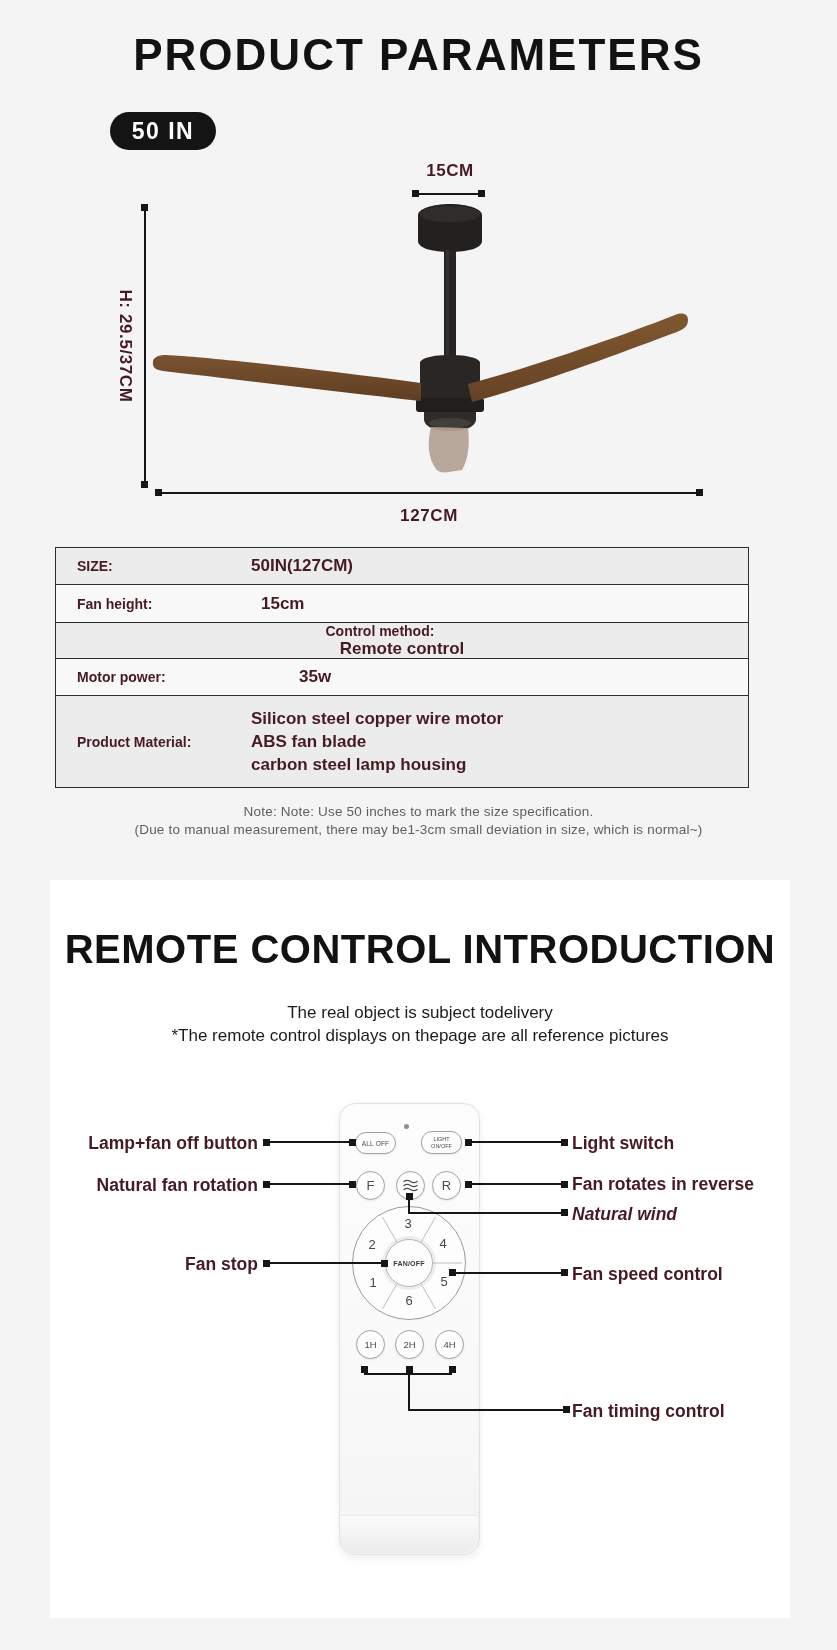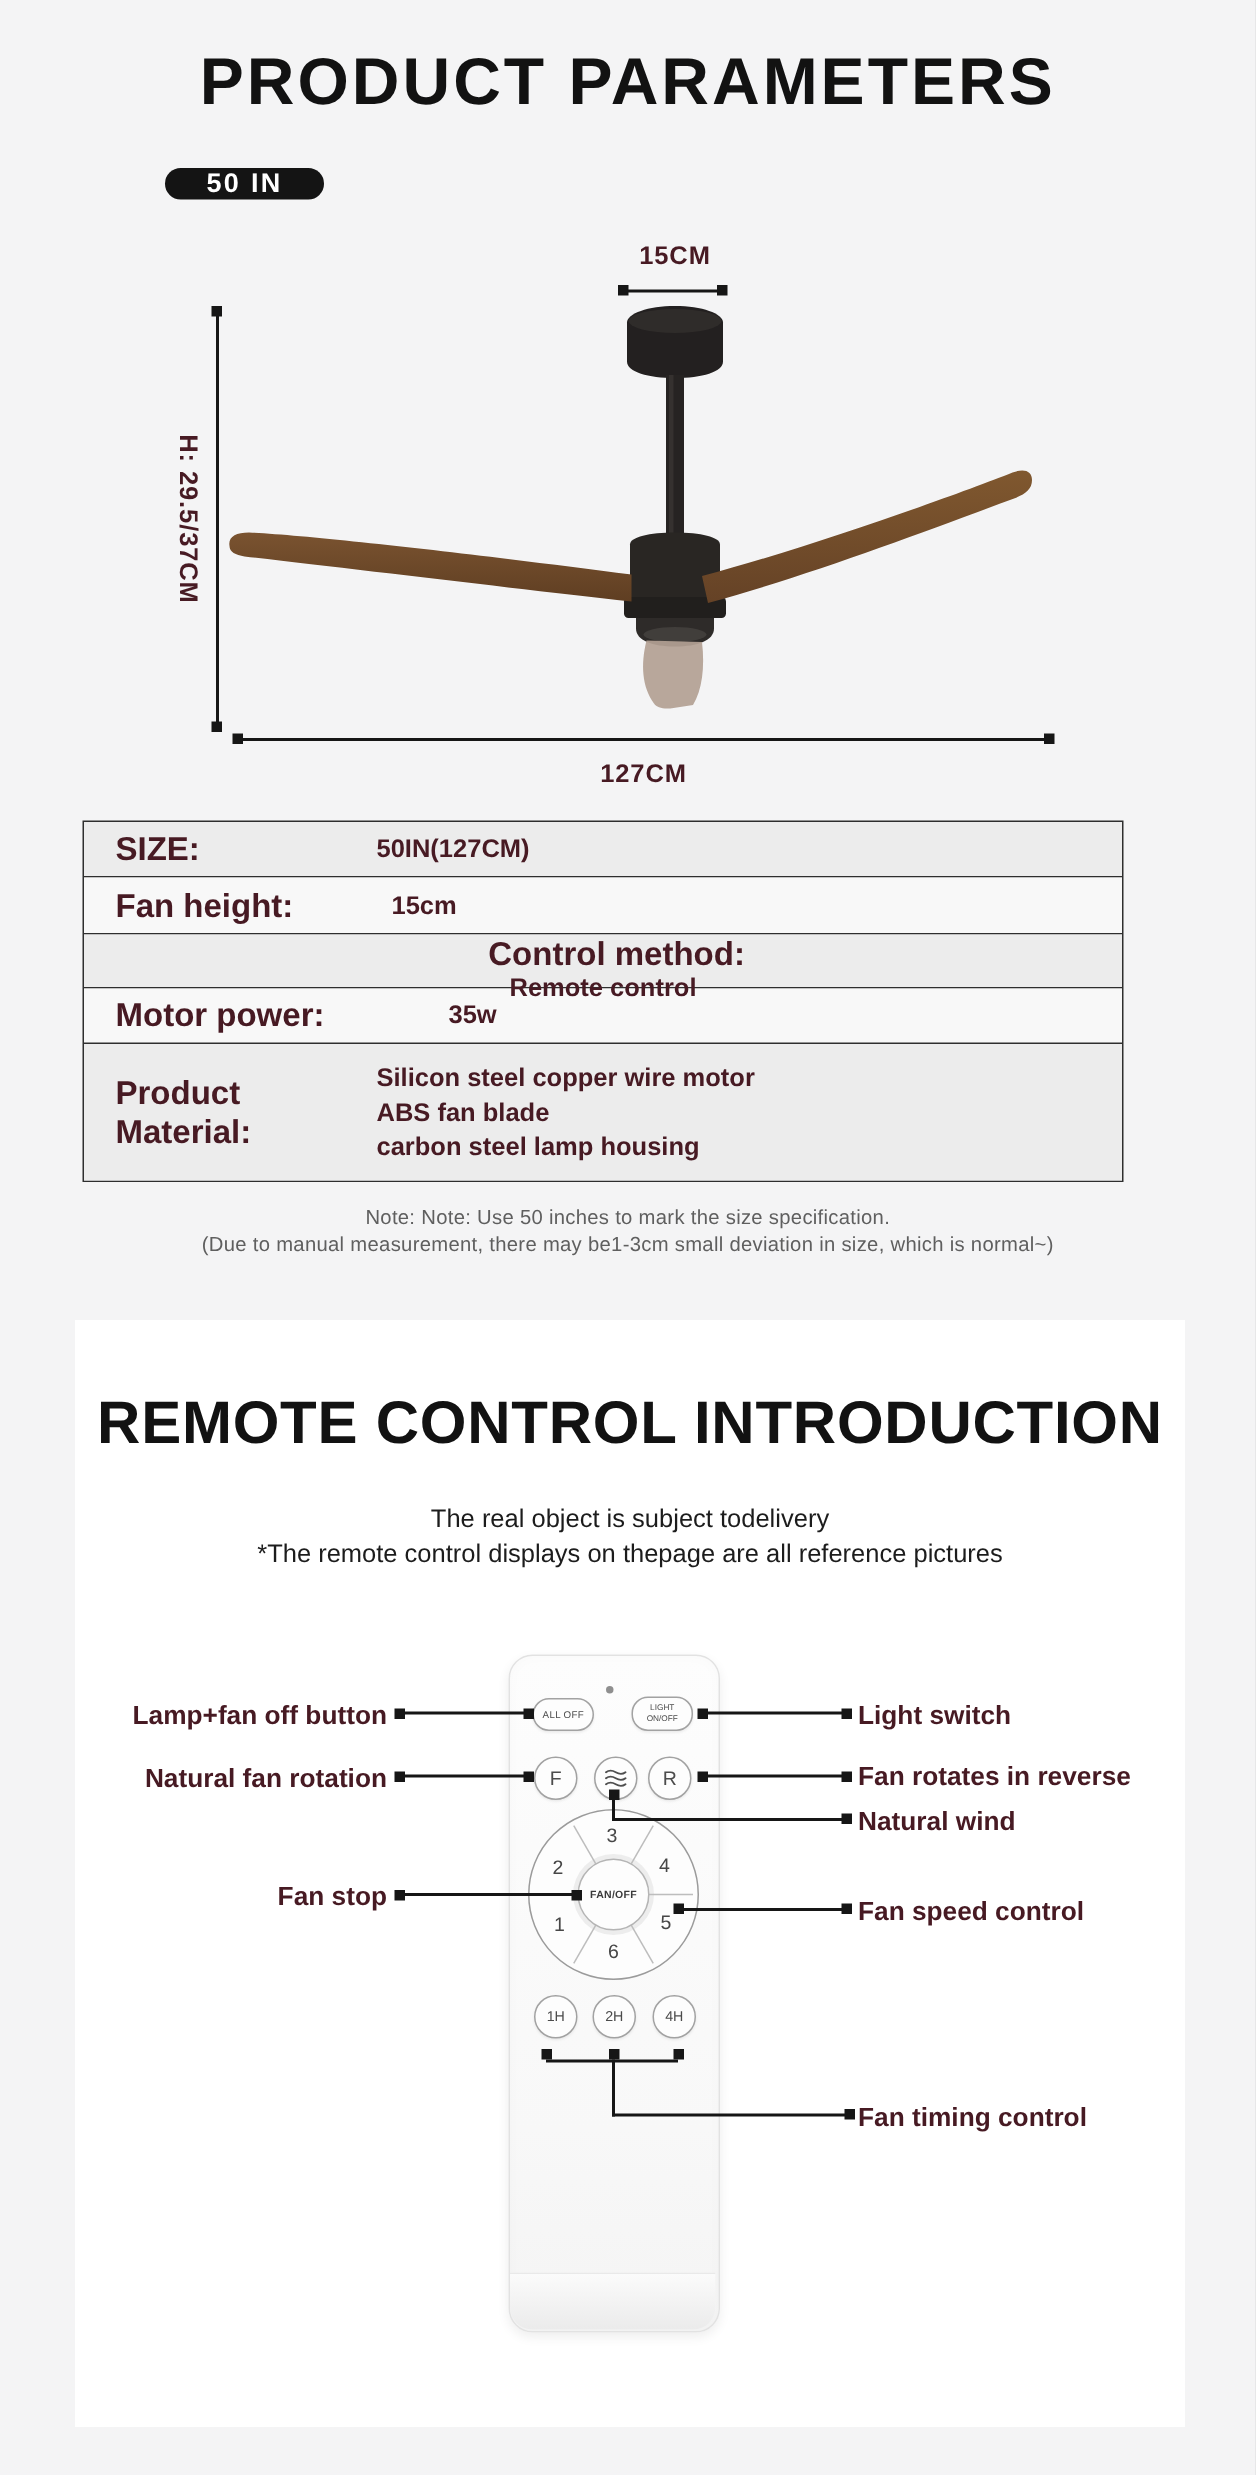--- a/index.html
+++ b/index.html
@@ -11,34 +11,34 @@
   html,body{margin:0;padding:0;background:#ddd;}
   .page{
     position:relative;width:837px;height:1650px;margin:0 auto;
     background:var(--pagebg);overflow:hidden;
     font-family:"Liberation Sans","DejaVu Sans",sans-serif;
   }
   .abs{position:absolute;}
   
   .main-title{position:absolute;left:0;top:30px;width:837px;text-align:center;
     font-size:44px;font-weight:800;letter-spacing:2px;color:#121212;}
-  .size-badge{position:absolute;left:110px;top:112px;width:106px;height:21px;border-radius:19px;
-    background:#141414;color:#fff;font-size:18px;font-weight:800;letter-spacing:1.5px;
+  .size-badge{position:absolute;left:110px;top:112px;width:106px;height:38px;border-radius:19px;
+    background:#141414;color:#fff;font-size:23px;font-weight:800;letter-spacing:1.5px;
     display:flex;align-items:center;justify-content:center;}
   
   .sq{position:absolute;width:7px;height:7px;background:var(--ink);}
   .hline{position:absolute;height:2px;background:var(--ink);}
   .vline{position:absolute;width:2px;background:var(--ink);}
   .mlabel{position:absolute;font-weight:700;color:var(--maroon);font-size:17px;letter-spacing:.6px;white-space:nowrap;}
   
   .spec-table{position:absolute;left:55px;top:547px;width:692px;border:1px solid #2e2e2e;}
   .spec-row{display:flex;align-items:center;border-bottom:1px solid #2e2e2e;}
   .spec-row:last-child{border-bottom:none;}
   .spec-row.g{background:#ececec;} .spec-row.w{background:#f8f8f8;}
-  .spec-label{width:174px;padding-left:21px;font-size:22px;font-weight:700;color:var(--maroon);flex:none;}
+  .spec-label{width:174px;padding-left:21px;font-size:14px;font-weight:700;color:var(--maroon);flex:none;}
   .spec-value{font-size:17px;font-weight:700;color:var(--maroon);}
   .note{position:absolute;left:0;width:837px;text-align:center;color:#5f5f5f;font-size:13.5px;letter-spacing:.2px;}
   
   .card{position:absolute;left:50px;top:880px;width:740px;height:738px;background:var(--card);}
   .rc-title{position:absolute;left:50px;top:927px;width:740px;text-align:center;
     font-size:40px;font-weight:800;letter-spacing:.5px;color:#121212;}
   .rc-sub{position:absolute;left:50px;width:740px;text-align:center;font-size:17px;color:#1c1c1c;}
   
   .remote{position:absolute;left:339px;top:1103px;width:139px;height:450px;border-radius:16px;
     background:linear-gradient(180deg,#fdfdfd 0%,#f8f8f8 70%,#f4f4f4 100%);
@@ -226,21 +226,21 @@
   <div class="callout-r" style="top:1133px;">Light switch</div>
   <div class="sq" style="left:465px;top:1139px;"></div>
   <div class="hline" style="left:468px;top:1141px;width:96px;"></div>
   <div class="sq" style="left:561px;top:1139px;"></div>
 
   <div class="callout-r" style="top:1174px;">Fan rotates in reverse</div>
   <div class="sq" style="left:465px;top:1181px;"></div>
   <div class="hline" style="left:468px;top:1183px;width:96px;"></div>
   <div class="sq" style="left:561px;top:1181px;"></div>
 
-  <div class="callout-r" style="top:1204px;">Natural wind</div>
+  <div class="callout-r" style="top:1204px;font-style:italic;">Natural wind</div>
   <div class="sq" style="left:406px;top:1193px;"></div>
   <div class="vline" style="left:408px;top:1196px;height:18px;"></div>
   <div class="hline" style="left:408px;top:1212px;width:156px;"></div>
   <div class="sq" style="left:561px;top:1209px;"></div>
 
   <div class="callout-r" style="top:1264px;">Fan speed control</div>
   <div class="sq" style="left:449px;top:1269px;"></div>
   <div class="hline" style="left:452px;top:1272px;width:112px;"></div>
   <div class="sq" style="left:561px;top:1269px;"></div>
 

